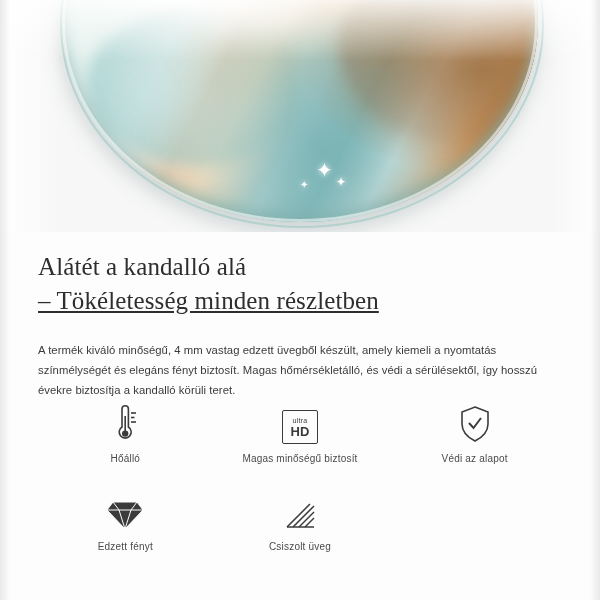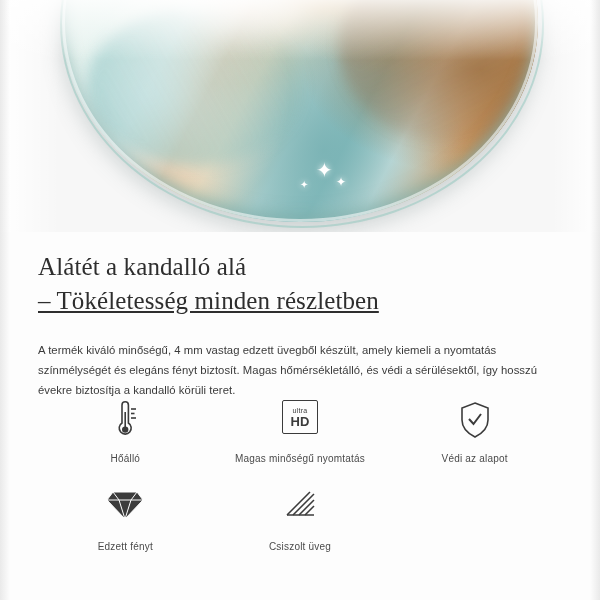--- a/index.html
+++ b/index.html
@@ -158,21 +158,21 @@
   }
   .feature {
     display: flex;
     flex-direction: column;
     align-items: center;
     justify-content: flex-start;
   }
   .feature-icon {
     height: 44px;
     display: flex;
-    align-items: flex-start;
+    align-items: flex-end;
     justify-content: center;
     color: #3b3b3b;
   }
   .feature-label {
     margin-top: 9px;
     font-size: 10px;
     color: #4a4a4a;
     text-align: center;
     letter-spacing: 0.2px;
   }
@@ -257,21 +257,21 @@
       <div class="feature-label">Hőálló</div>
     </div>
 
     <div class="feature">
       <div class="feature-icon">
         <div class="ultrahd-box">
           <span class="u-small">ultra</span>
           <span class="u-big">HD</span>
         </div>
       </div>
-      <div class="feature-label">Magas minőségű nyomtatás</div>
+      <div class="feature-label">Magas minőségű biztosít</div>
     </div>
 
     <div class="feature">
       <div class="feature-icon">
         <svg width="34" height="40" viewBox="0 0 34 40" fill="none" stroke="#3b3b3b" stroke-width="1.6">
           <path d="M17 3 L30 8 V20 C30 29 23 34 17 37 C11 34 4 29 4 20 V8 Z"></path>
           <polyline points="11,19 15.5,24 23,14" stroke-width="2"></polyline>
         </svg>
       </div>
       <div class="feature-label">Védi az alapot</div>

